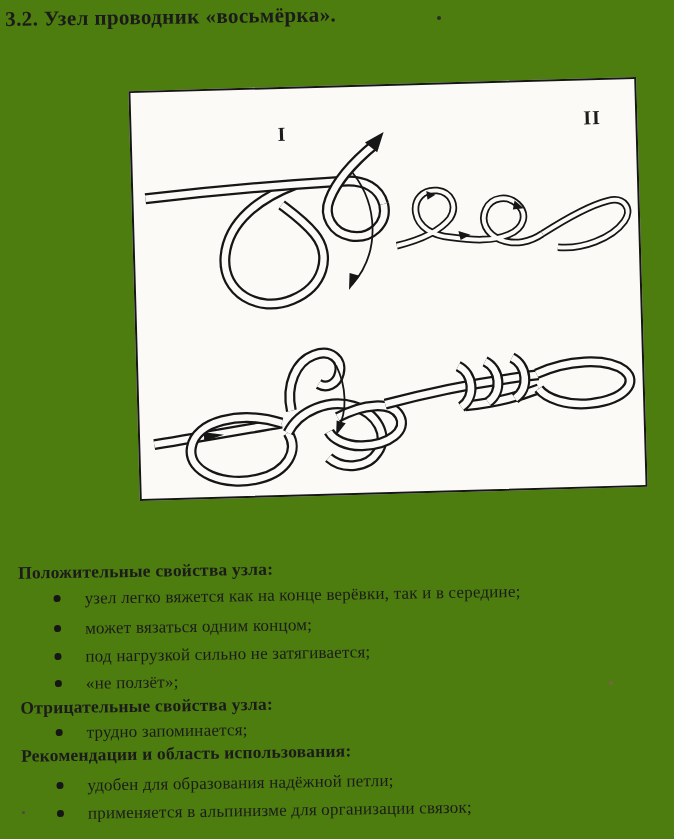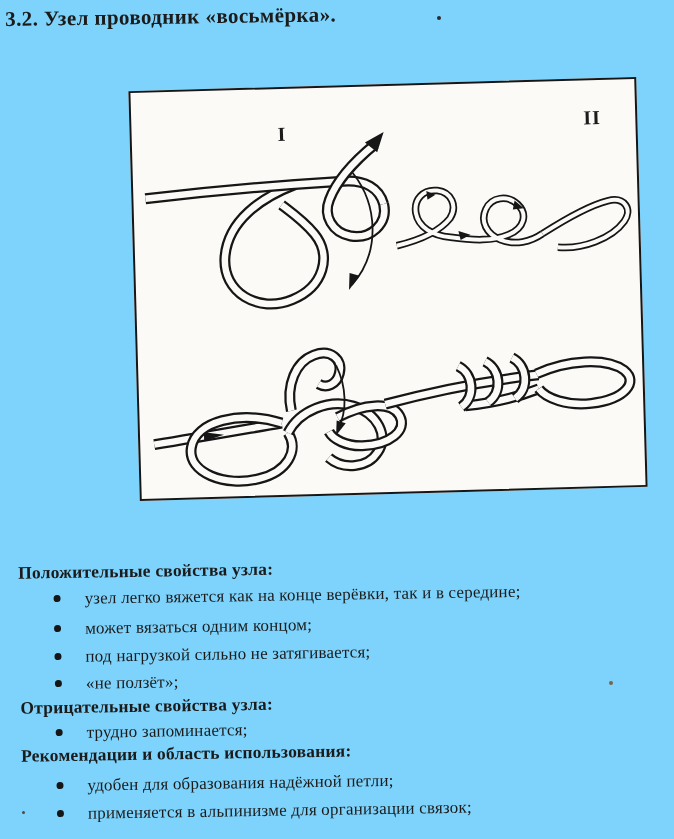--- a/index.html
+++ b/index.html
@@ -1,18 +1,18 @@
 <!DOCTYPE html>
 <html><head>
 <meta charset="utf-8">
 <style>
   html,body{margin:0;padding:0;background:#e8e6e2;}
   .page{
     position:relative;width:674px;height:839px;overflow:hidden;
-    background:#7dd3fc;
+    background:#4d7c0f;
     font-family:"Liberation Serif","DejaVu Serif",serif;
     color:#1b1b1b;
   }
   
   .title{
     position:absolute;left:5px;top:7px;
     font-size:21px;font-weight:bold;letter-spacing:.4px;
     transform:rotate(-0.8deg);transform-origin:0 0;white-space:nowrap;
   }
   

